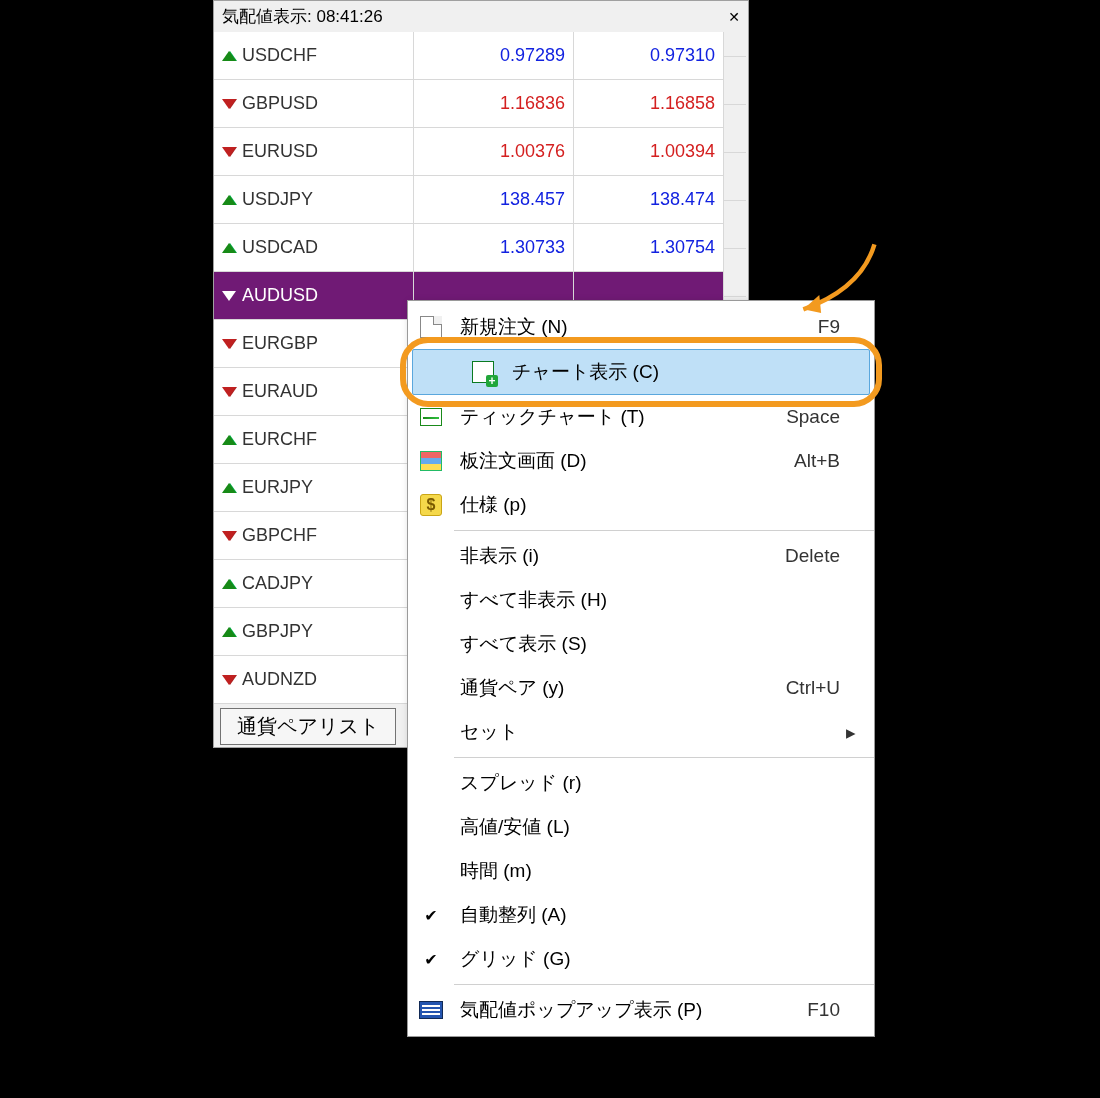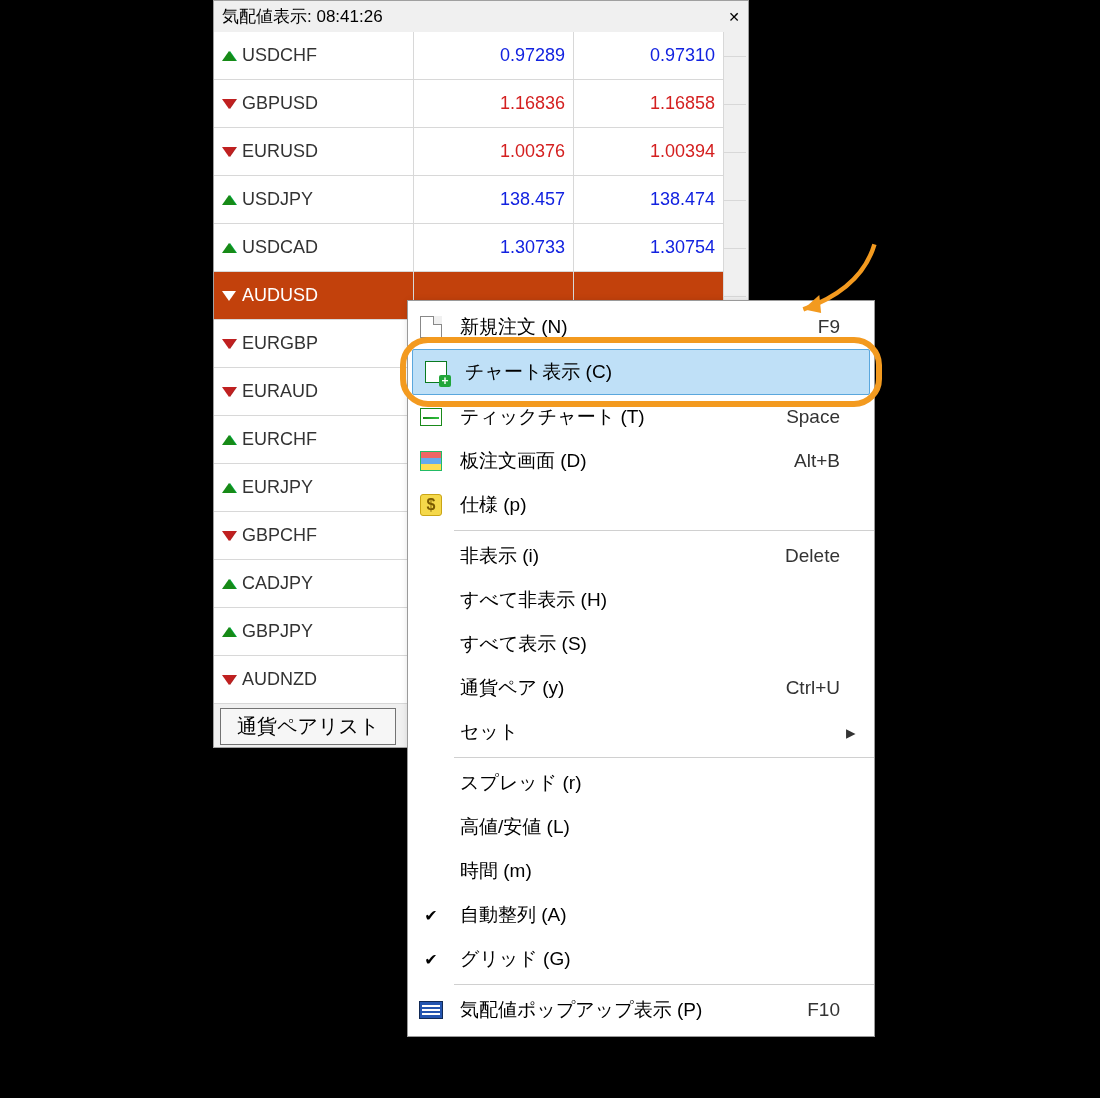--- a/index.html
+++ b/index.html
@@ -13,42 +13,42 @@
 .header-row .hcell { background: #f0f0f0; padding: 6px 10px; border-right: 1px solid #c8c8c8; border-bottom: 1px solid #c8c8c8; font-size: 18px; }
 .header-row .hcell.right { text-align: right; }
 .scroll-stub { background: #f0f0f0; border-bottom: 1px solid #c8c8c8; }
 
 .rows { position: relative; }
 .row { display: grid; grid-template-columns: 200px 160px 150px 22px; align-items: center; }
 .row .cell { padding: 18px 8px; border-right: 1px solid #d8d8d8; border-bottom: 1px solid #d8d8d8; font-size: 18px; background: #fff; height: 48px; display: flex; align-items: center; }
 .row .cell.right { justify-content: flex-end; }
 .row .sym { gap: 6px; }
 .row .sym span.name { color: #333; font-weight: 500; }
-.row.sel .cell { background: #c2410c; color: #fff; }
+.row.sel .cell { background: #701a75; color: #fff; }
 .row.sel .cell .name { color: #fff; }
 .blue { color: #1222e0; }
 .red { color: #d42020; text-align: right; }
 .scroll-cell { background: #f0f0f0; border-bottom: 1px solid #d8d8d8; }
 .scroll-up { display:flex; align-items:center; justify-content:center; background:#f0f0f0; font-size:12px; color:#666; }
 
 .arrow { width: 0; height: 0; border-left: 7px solid transparent; border-right: 7px solid transparent; display:inline-block; }
 .arrow.up { border-bottom: 10px solid #178a17; filter: drop-shadow(1px 0 0 #0a4); }
 .arrow.down { border-top: 10px solid #c02020; filter: drop-shadow(1px 0 0 #a22); }
 .arrow.down.white { border-top: 10px solid #fff; filter:none; }
 
 .footer-tab { display: inline-block; background: #f6f6f6; border: 1px solid #737373; padding: 4px 16px; margin: 4px 0 2px 6px; font-size: 20px; }
 
 
 .menu { position: absolute; left: 407px; top: 300px; width: 468px; background: #fff; border: 1px solid #9a9a9a; box-shadow: 3px 3px 8px rgba(0,0,0,.25); padding: 4px 0; }
 .mi { display: grid; grid-template-columns: 46px 1fr auto 18px; align-items: center; height: 44px; padding: 0 10px 0 0; font-size: 19px; }
 .mi .ic { display:flex; align-items:center; justify-content:center; font-size: 18px; }
 .mi .lbl { padding-left: 6px; }
 .mi .sc { color: #333; padding-right: 6px; }
 .mi .sub { color:#333; }
-.mi.hover { background: #bfe0f7; border: 1px solid #5aa7dd; margin: 0 4px; border-radius: 2px; height: 46px; }
+.mi.hover { background: #bfe0f7; border: 1px solid #5aa7dd; margin: 0 4px; border-radius: 2px; height: 46px; padding-left: 47px; }
 .sep { height: 1px; background: #d0d0d0; margin: 3px 0 3px 46px; }
 .check { font-size: 16px; }
 
 .highlight-ring { position:absolute; border: 6px solid #f39a1f; border-radius: 28px; pointer-events:none; }
 .callout-arrow { position:absolute; width: 120px; height: 80px; pointer-events:none; }
 
 
 .ico-doc { width:22px; height:22px; background:#fff; border:1px solid #888; position:relative; }
 .ico-doc::before { content:""; position:absolute; right:-1px; top:-1px; width:8px; height:8px; background:#f0f0f0; border-left:1px solid #888; border-bottom:1px solid #888; }
 .ico-chart { width:22px; height:22px; border:1px solid #0a7a20; background:#fff; position:relative; }

